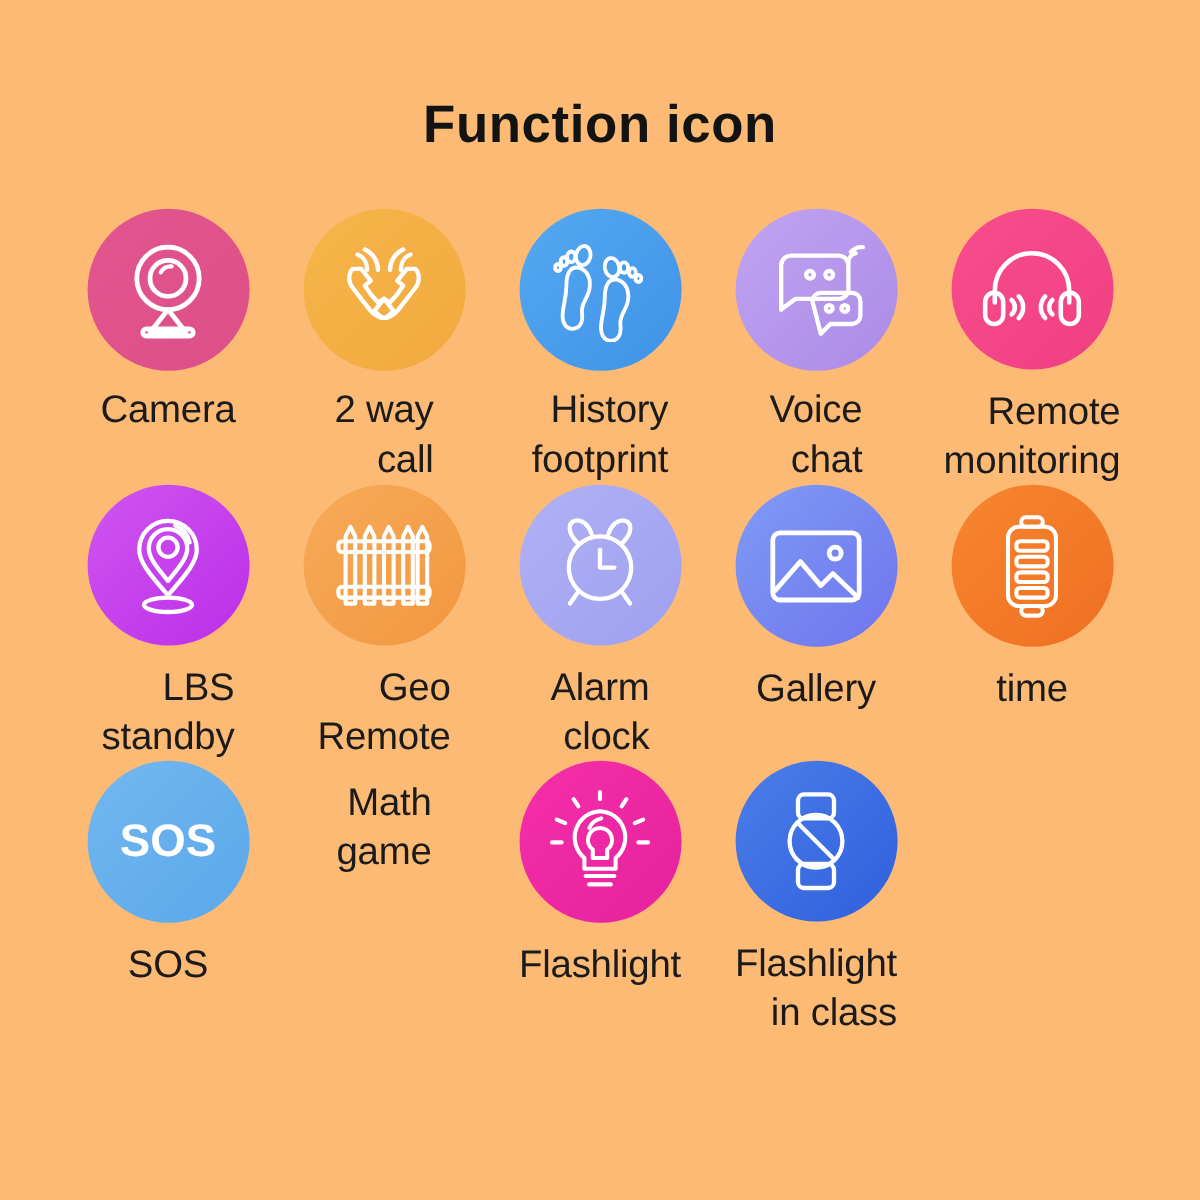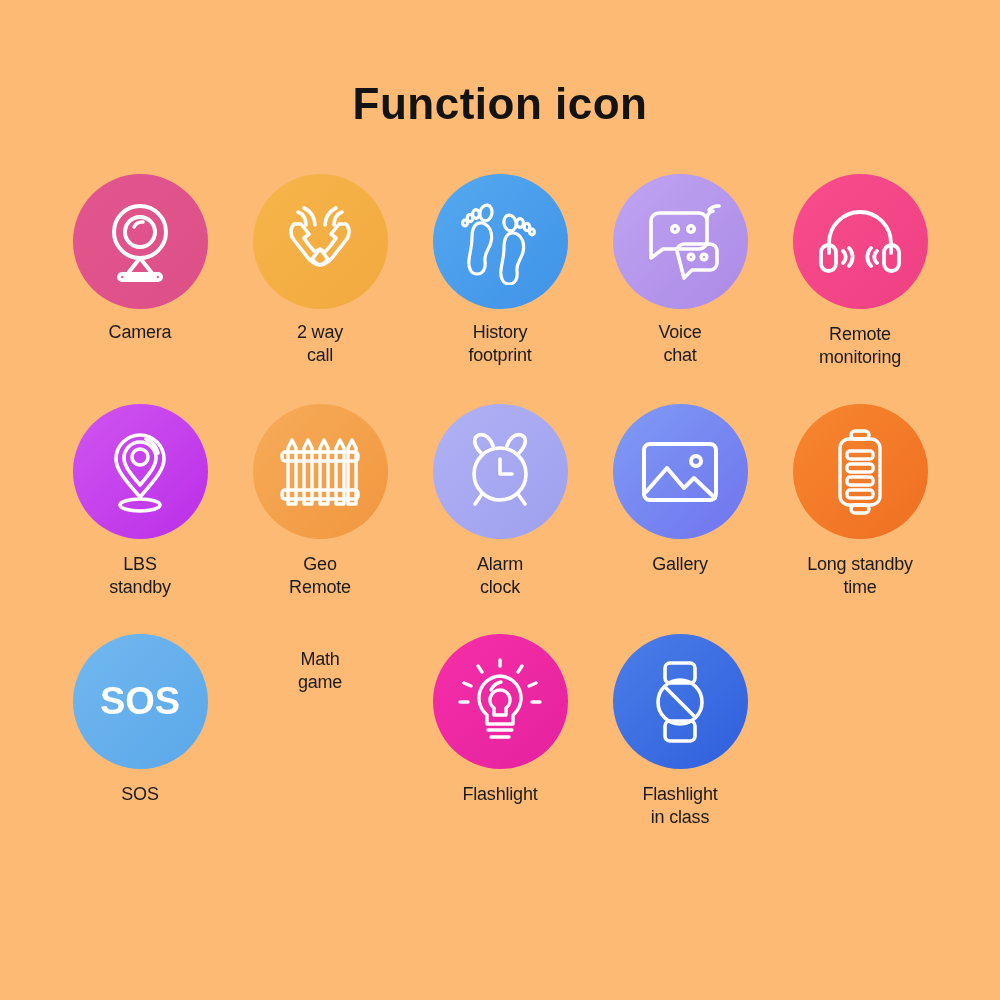--- a/index.html
+++ b/index.html
@@ -42,22 +42,22 @@
   }
   .badge{
     width:135px;height:135px;
     border-radius:50%;
     display:flex;align-items:center;justify-content:center;
     position:relative;
   }
   .badge svg{display:block;}
   .label{
     margin-top:14px;
-    text-align:center;
-    font-size:18px;
+    text-align:right;
+    font-size:32px;
     color:#1b1b1b;
     line-height:1.28;
     font-family:"Liberation Sans", sans-serif;
     letter-spacing:-0.2px;
     max-width:195px;
   }
   .glyph-text{
     color:#ffffff;
     font-size:38px;
     font-weight:600;
@@ -254,21 +254,20 @@
             <rect x="23" y="4" width="18" height="8" rx="4"></rect>
             <rect x="23" y="78" width="18" height="8" rx="4"></rect>
             <rect x="19" y="24" width="26" height="8" rx="3"></rect>
             <rect x="19" y="37" width="26" height="8" rx="3"></rect>
             <rect x="19" y="50" width="26" height="8" rx="3"></rect>
             <rect x="19" y="63" width="26" height="8" rx="3"></rect>
           </g>
         </svg>
       </div>
       <div class="label">
-          <div>Long standby</div>
           <div>time</div>
         </div>
     </div>
 
     <div class="cell r3">
       <div class="badge" style="background: linear-gradient(135deg, rgb(114, 184, 240) 0%, rgb(90, 167, 233) 100%);">
         <span class="glyph-text">SOS</span>
       </div>
       <div class="label">SOS</div>
     </div>

